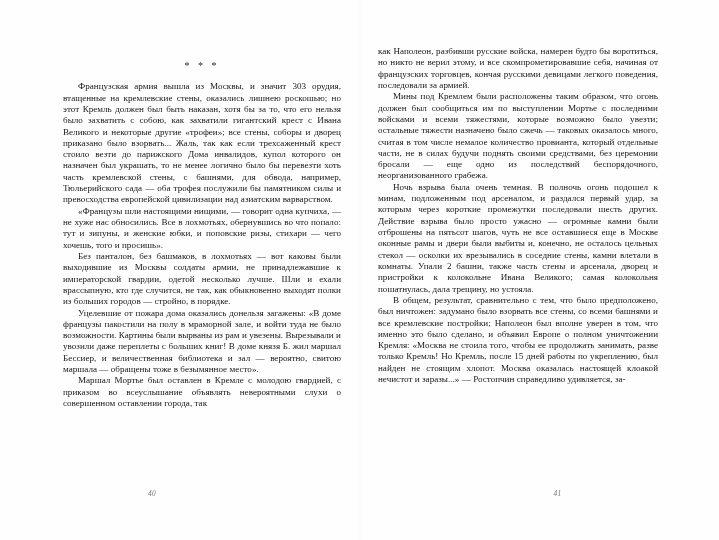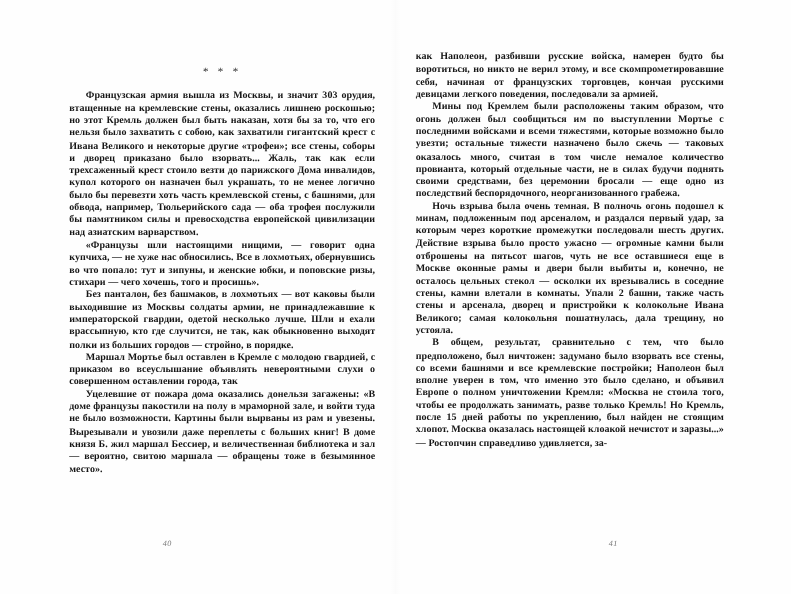--- a/index.html
+++ b/index.html
@@ -65,21 +65,20 @@
     padding: 0;
     text-align: justify;
     text-justify: inter-word;
     font-size: 9.1px;
     line-height: 11.32px;
     text-indent: 15px;
     hyphens: manual;
     -webkit-hyphens: manual;
     word-spacing: 0.1px;
     color: #161616;
-    font-weight: bold;
   }
 
   p.para.cont {
     text-indent: 0;
   }
 
   .folio {
     position: absolute;
     width: 100%;
     text-align: center;
@@ -106,22 +105,22 @@
 <body>
 
 <div id="spread">
 
   <div class="page left">
     <div class="textblock">
       <div class="sep">* * *</div>
       <p class="para">Французская армия вышла из Москвы, и значит 303 орудия, втащенные на кремлевские стены, оказались лишнею роскошью; но этот Кремль должен был быть наказан, хотя бы за то, что его нельзя было захватить с собою, как захватили гигантский крест с Ивана Великого и некоторые другие «трофеи»; все стены, соборы и дворец приказано было взорвать... Жаль, так как если трехсаженный крест стоило везти до парижского Дома инвалидов, купол которого он назначен был украшать, то не менее логично было бы перевезти хоть часть кремлевской стены, с башнями, для обвода, например, Тюльерийского сада — оба трофея послужили бы памятником силы и превосходства европейской цивилизации над азиатским варварством.</p>
       <p class="para">«Французы шли настоящими нищими, — говорит одна купчиха, — не хуже нас обносились. Все в лохмотьях, обернувшись во что попало: тут и зипуны, и женские юбки, и поповские ризы, стихари — чего хочешь, того и просишь».</p>
       <p class="para">Без панталон, без башмаков, в лохмотьях — вот каковы были выходившие из Москвы солдаты армии, не принадлежавшие к императорской гвардии, одетой несколько лучше. Шли и ехали врассыпную, кто где случится, не так, как обыкновенно выходят полки из больших городов — стройно, в порядке.</p>
+      <p class="para">Уцелевшие от пожара дома оказались донельзя загажены: «В доме французы пакостили на полу в мраморной зале, и войти туда не было возможности. Картины были вырваны из рам и увезены. Вырезывали и увозили даже переплеты с больших книг! В доме князя Б. жил маршал Бессиер, и величественная библиотека и зал — вероятно, свитою маршала — обращены тоже в безымянное место».</p>
       <p class="para">Маршал Мортье был оставлен в Кремле с молодою гвардией, с приказом во всеуслышание объявлять невероятными слухи о совершенном оставлении города, так</p>
-      <p class="para">Уцелевшие от пожара дома оказались донельзя загажены: «В доме французы пакостили на полу в мраморной зале, и войти туда не было возможности. Картины были вырваны из рам и увезены. Вырезывали и увозили даже переплеты с больших книг! В доме князя Б. жил маршал Бессиер, и величественная библиотека и зал — вероятно, свитою маршала — обращены тоже в безымянное место».</p>
     </div>
     <div class="folio">40</div>
   </div>
 
   <div class="gutter"></div>
 
   <div class="page right">
     <div class="textblock">
       <p class="para cont">как Наполеон, разбивши русские войска, намерен будто бы воротиться, но никто не верил этому, и все скомпрометировавшие себя, начиная от французских торговцев, кончая русскими девицами легкого поведения, последовали за армией.</p>
       <p class="para">Мины под Кремлем были расположены таким образом, что огонь должен был сообщиться им по выступлении Мортье с последними войсками и всеми тяжестями, которые возможно было увезти; остальные тяжести назначено было сжечь — таковых оказалось много, считая в том числе немалое количество провианта, который отдельные части, не в силах будучи поднять своими средствами, без церемонии бросали — еще одно из последствий беспорядочного, неорганизованного грабежа.</p>

